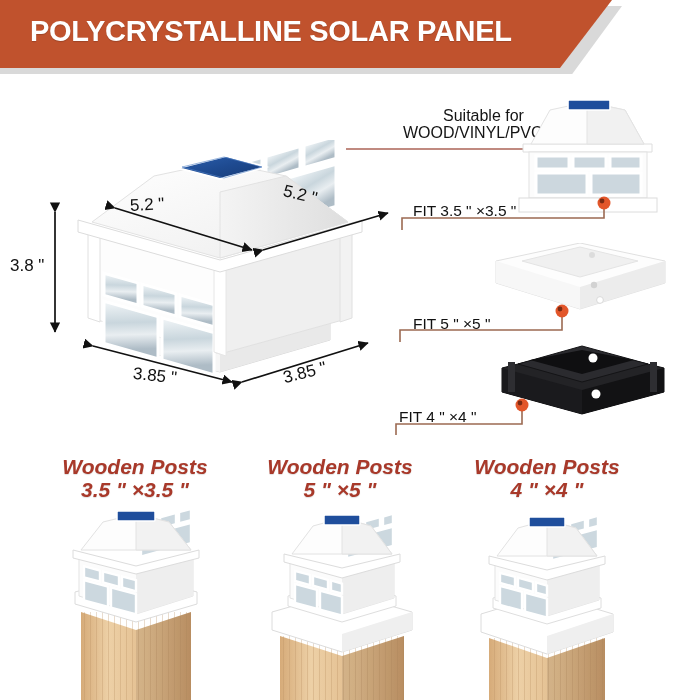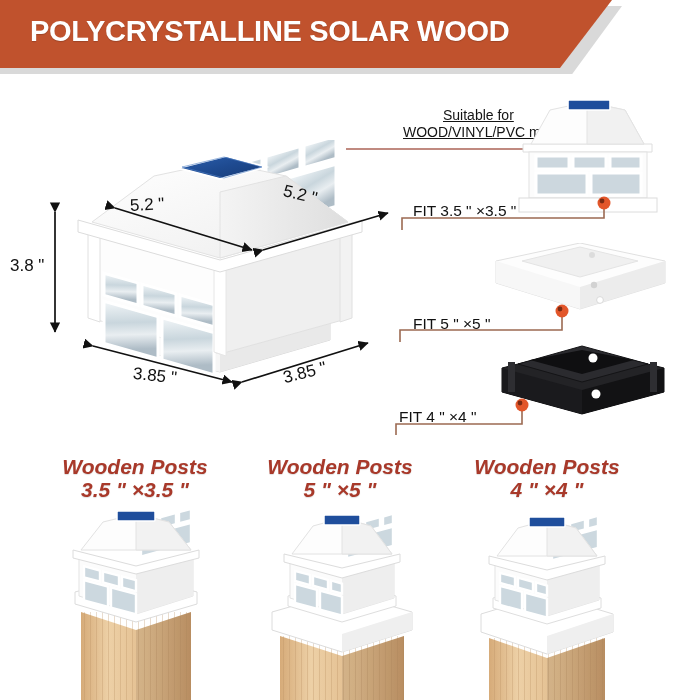--- a/index.html
+++ b/index.html
@@ -39,22 +39,22 @@
 
   
   #lbl-52a{left:130px;top:195px;font-size:17px;transform:rotate(-3deg);}
   #lbl-52b{left:283px;top:185px;font-size:17px;transform:rotate(14deg);}
   #lbl-38 {left:10px; top:256px;font-size:17px;}
   #lbl-385a{left:133px;top:366px;font-size:17px;transform:rotate(6deg);}
   #lbl-385b{left:283px;top:363px;font-size:17px;transform:rotate(-14deg);}
 
   
   .suit{
-    position:absolute;color:#141414;font-size:14px;line-height:17px;
-    text-align:right;white-space:nowrap;text-decoration:underline;
+    position:absolute;color:#141414;font-size:16px;line-height:17px;
+    text-align:right;white-space:nowrap;
   }
   #suit-l1{left:443px;top:107px;}
   #suit-l2{left:403px;top:124px;}
   .suit-rule{position:absolute;left:346px;top:148px;width:185px;height:1.6px;background:#c08a80;}
 
   .fit{
     position:absolute;color:#111;font-size:15.5px;white-space:nowrap;
     font-family:"Liberation Sans","DejaVu Sans",sans-serif;
   }
   #fit-35{left:413px;top:202px;}
@@ -74,21 +74,21 @@
   #wp3{left:452px;top:455px;}
 </style>
 </head>
 <body>
 
 <div class="stage">
 
   <div class="banner-wrap">
     <div class="banner-shadow"></div>
     <div class="banner"></div>
-    <div class="banner-title">POLYCRYSTALLINE SOLAR WOOD</div>
+    <div class="banner-title">POLYCRYSTALLINE SOLAR PANEL</div>
   </div>
 
   <svg class="art" style="left:30px;top:140px;" width="370" height="260" viewBox="0 0 370 260">
     <defs>
       <linearGradient id="roofL" x1="0" y1="0" x2="1" y2="1">
         <stop offset="0" stop-color="#ffffff"></stop>
           <stop offset="1" stop-color="#ededed"></stop>
       </linearGradient>
       <linearGradient id="roofR" x1="0" y1="0" x2="1" y2="0">
         <stop offset="0" stop-color="#f4f4f4"></stop>

